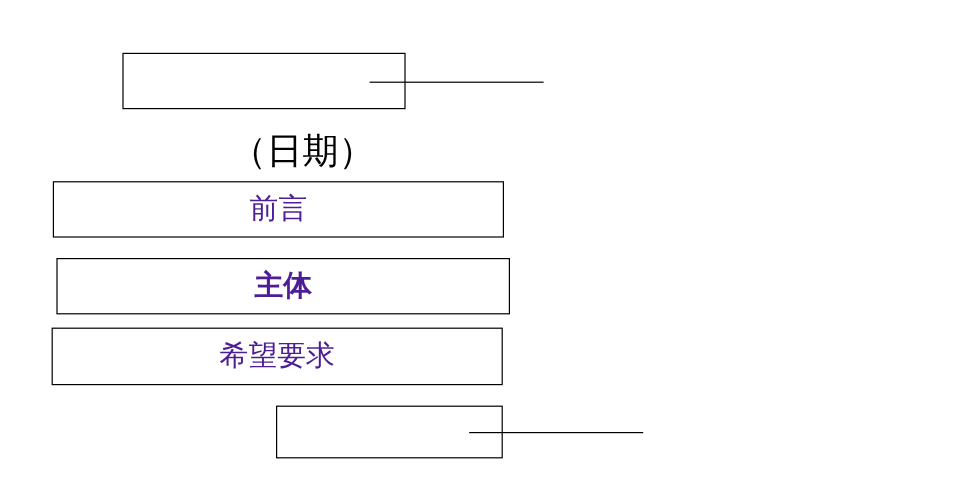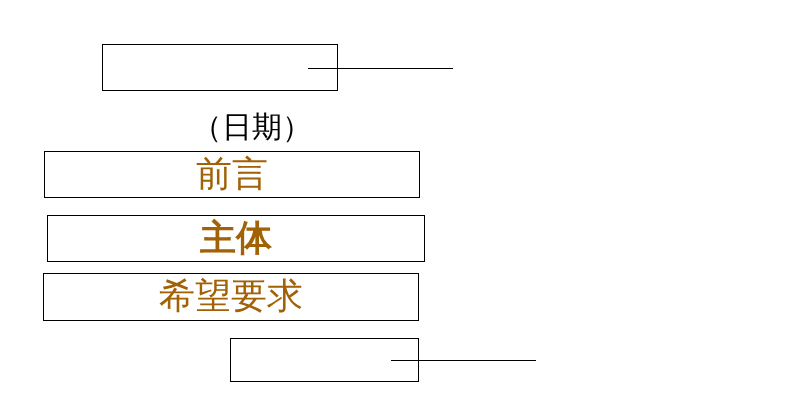--- a/index.html
+++ b/index.html
@@ -22,23 +22,23 @@
   .box {
     position: absolute;
     box-sizing: border-box;
     border: 1.6px solid #000000;
     background: transparent;
     display: flex;
     align-items: center;
     justify-content: center;
   }
   .box-label {
-    font-size: 36px;
+    font-size: 24px;
     line-height: 1;
-    color: #a16207;
+    color: #4c1d95;
     letter-spacing: 0px;
     white-space: nowrap;
     transform: translateY(-1px);
   }
   .leader {
     position: absolute;
     height: 0;
     border-top: 1.6px solid #000000;
   }
   .annot {

